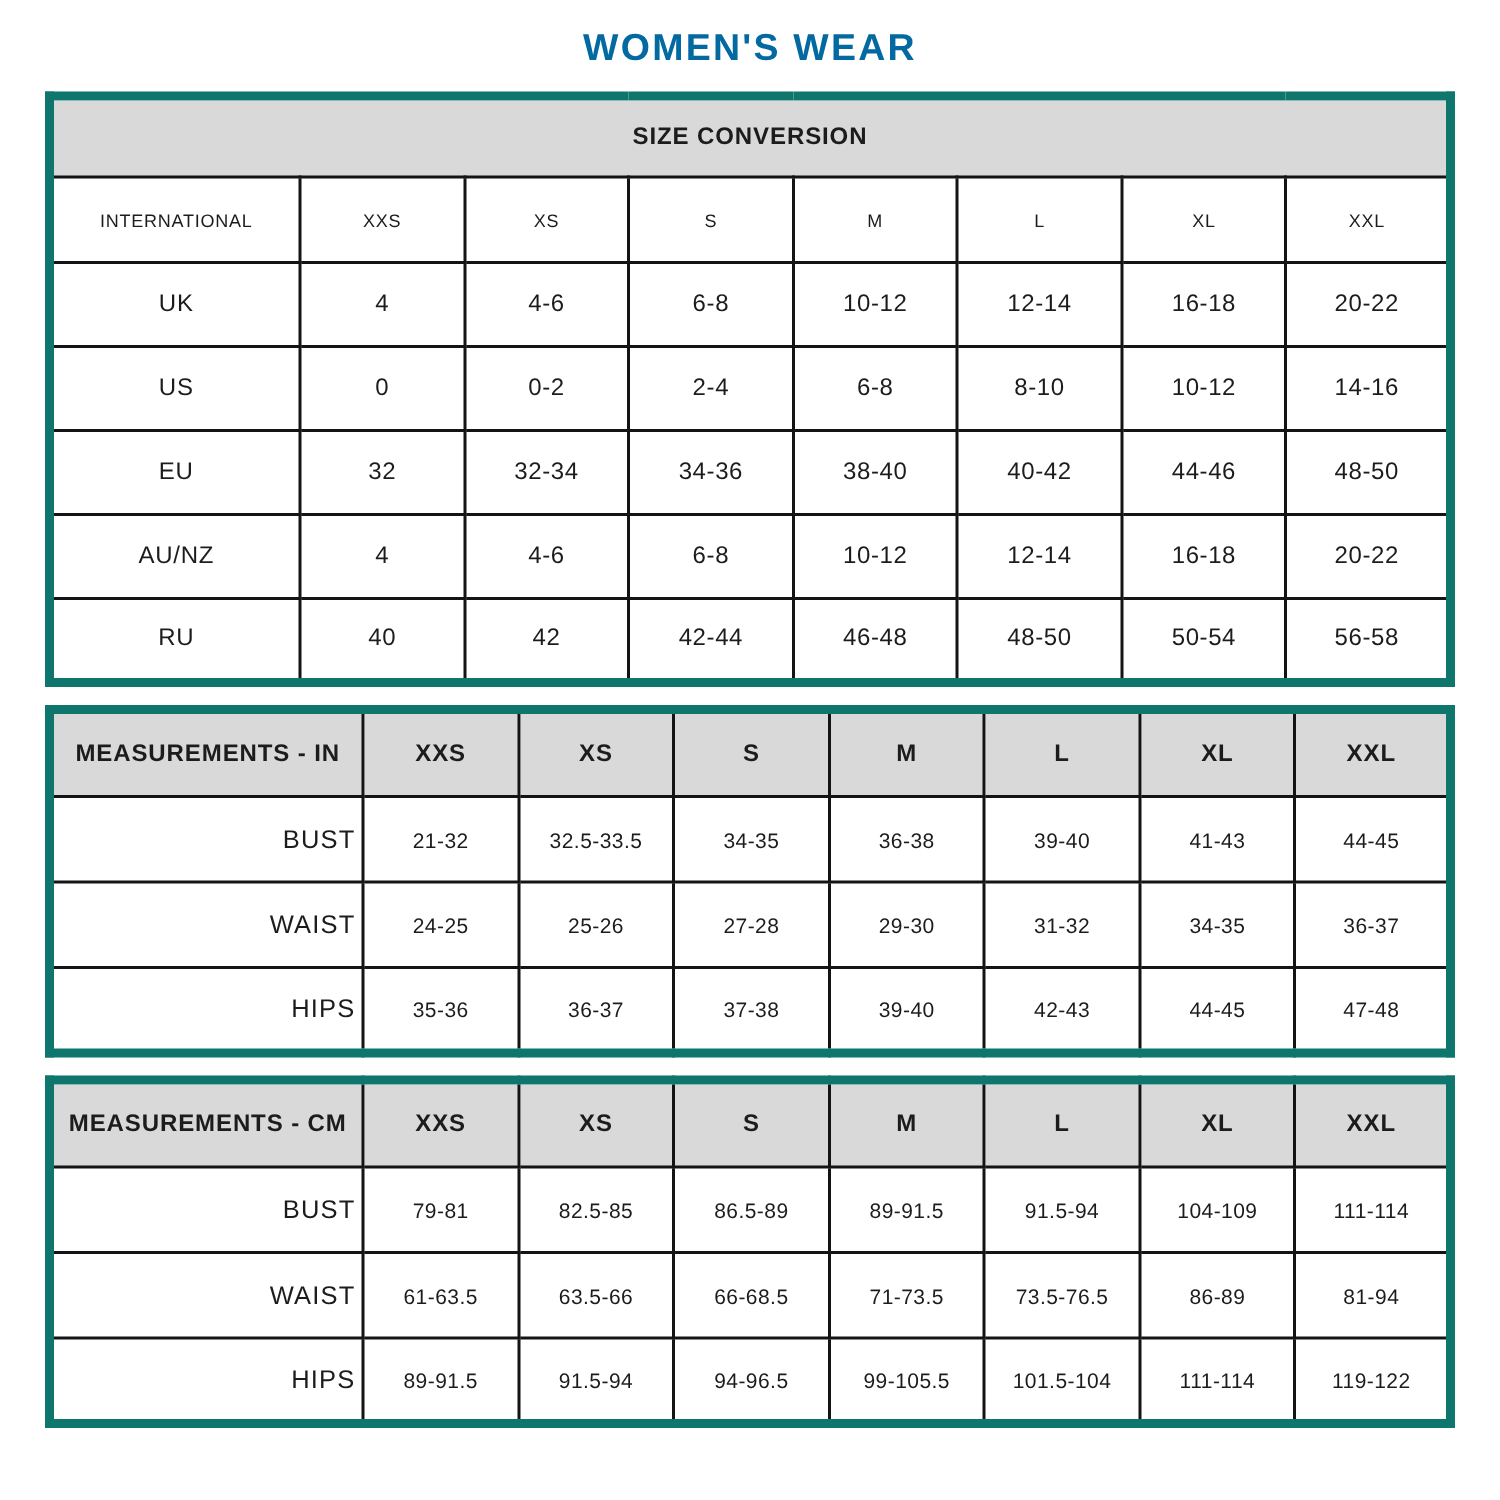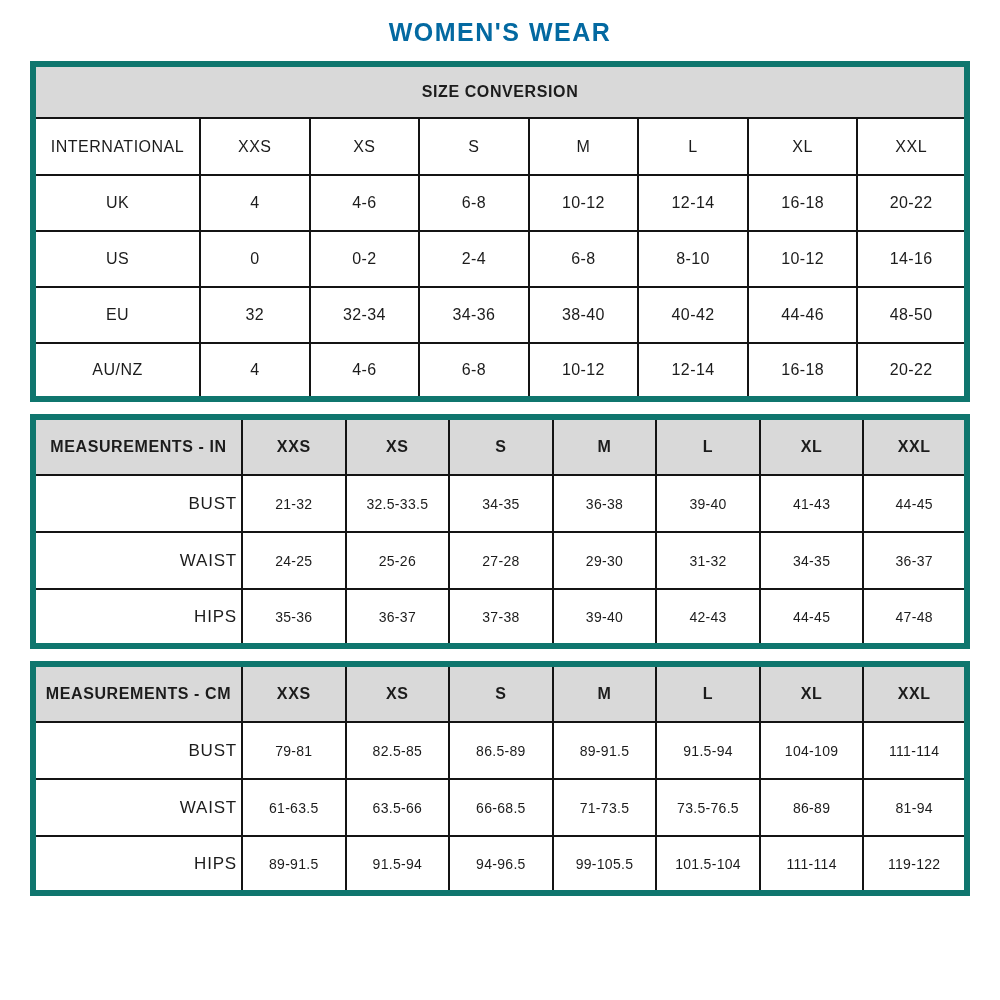--- a/index.html
+++ b/index.html
@@ -44,21 +44,21 @@
     height: 50px;
     background: #d9d9d9;
     font-size: 16px;
     font-weight: bold;
     letter-spacing: 0.6px;
   }
   .t-conv .head-row th {
     height: 55px;
     background: #ffffff;
     font-weight: normal;
-    font-size: 16px;
+    font-size: 12px;
     letter-spacing: 0.5px;
   }
   .t-conv tbody tr { height: 56px; }
   .t-conv tbody th {
     font-weight: normal;
     font-size: 16px;
     letter-spacing: 0.5px;
   }
   .t-conv tbody td { font-size: 16px; letter-spacing: 0.4px; }
   .t-conv col.c-label { width: 167px; }
@@ -147,20 +147,30 @@
         </tr>
         <tr>
           <th>AU/NZ</th>
           <td>4</td>
           <td>4-6</td>
           <td>6-8</td>
           <td>10-12</td>
           <td>12-14</td>
           <td>16-18</td>
           <td>20-22</td>
+        </tr>
+        <tr>
+          <th>RU</th>
+          <td>40</td>
+          <td>42</td>
+          <td>42-44</td>
+          <td>46-48</td>
+          <td>48-50</td>
+          <td>50-54</td>
+          <td>56-58</td>
         </tr>
       </tbody>
   </table>
 
   <table class="t-meas">
     <colgroup>
       <col class="c-label">
         <col>
         <col>
         <col>

